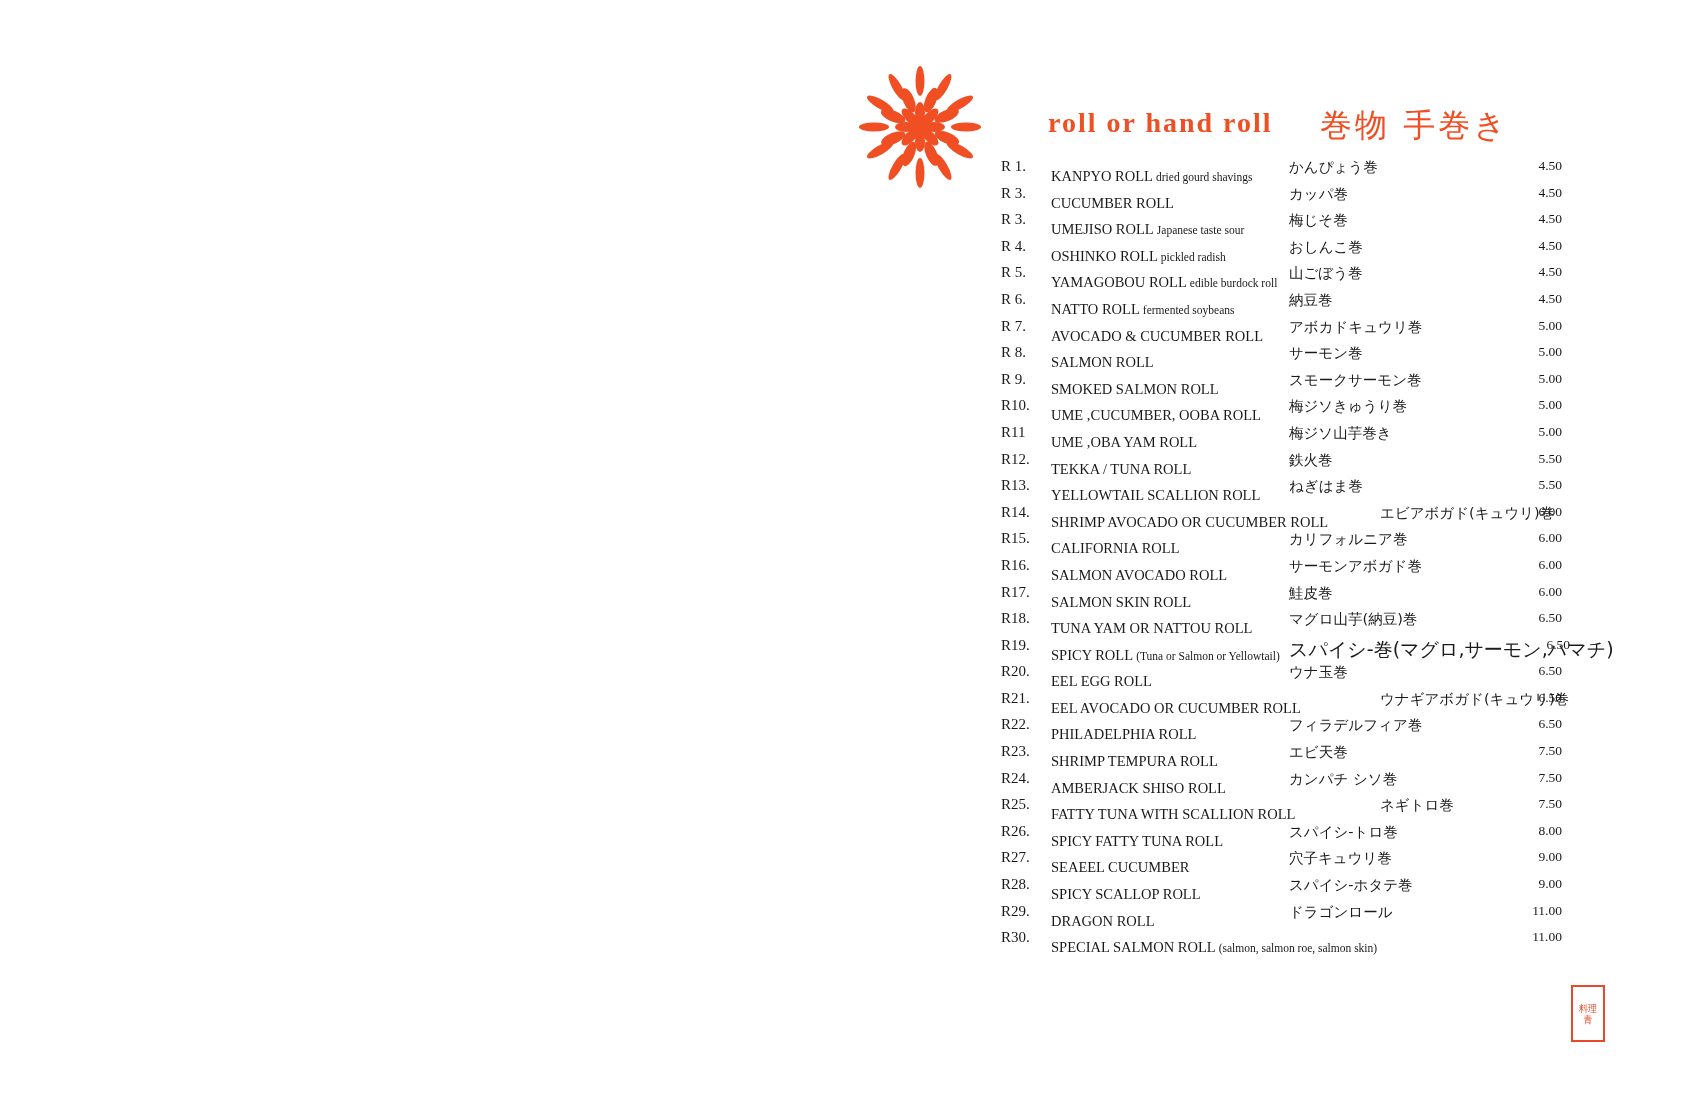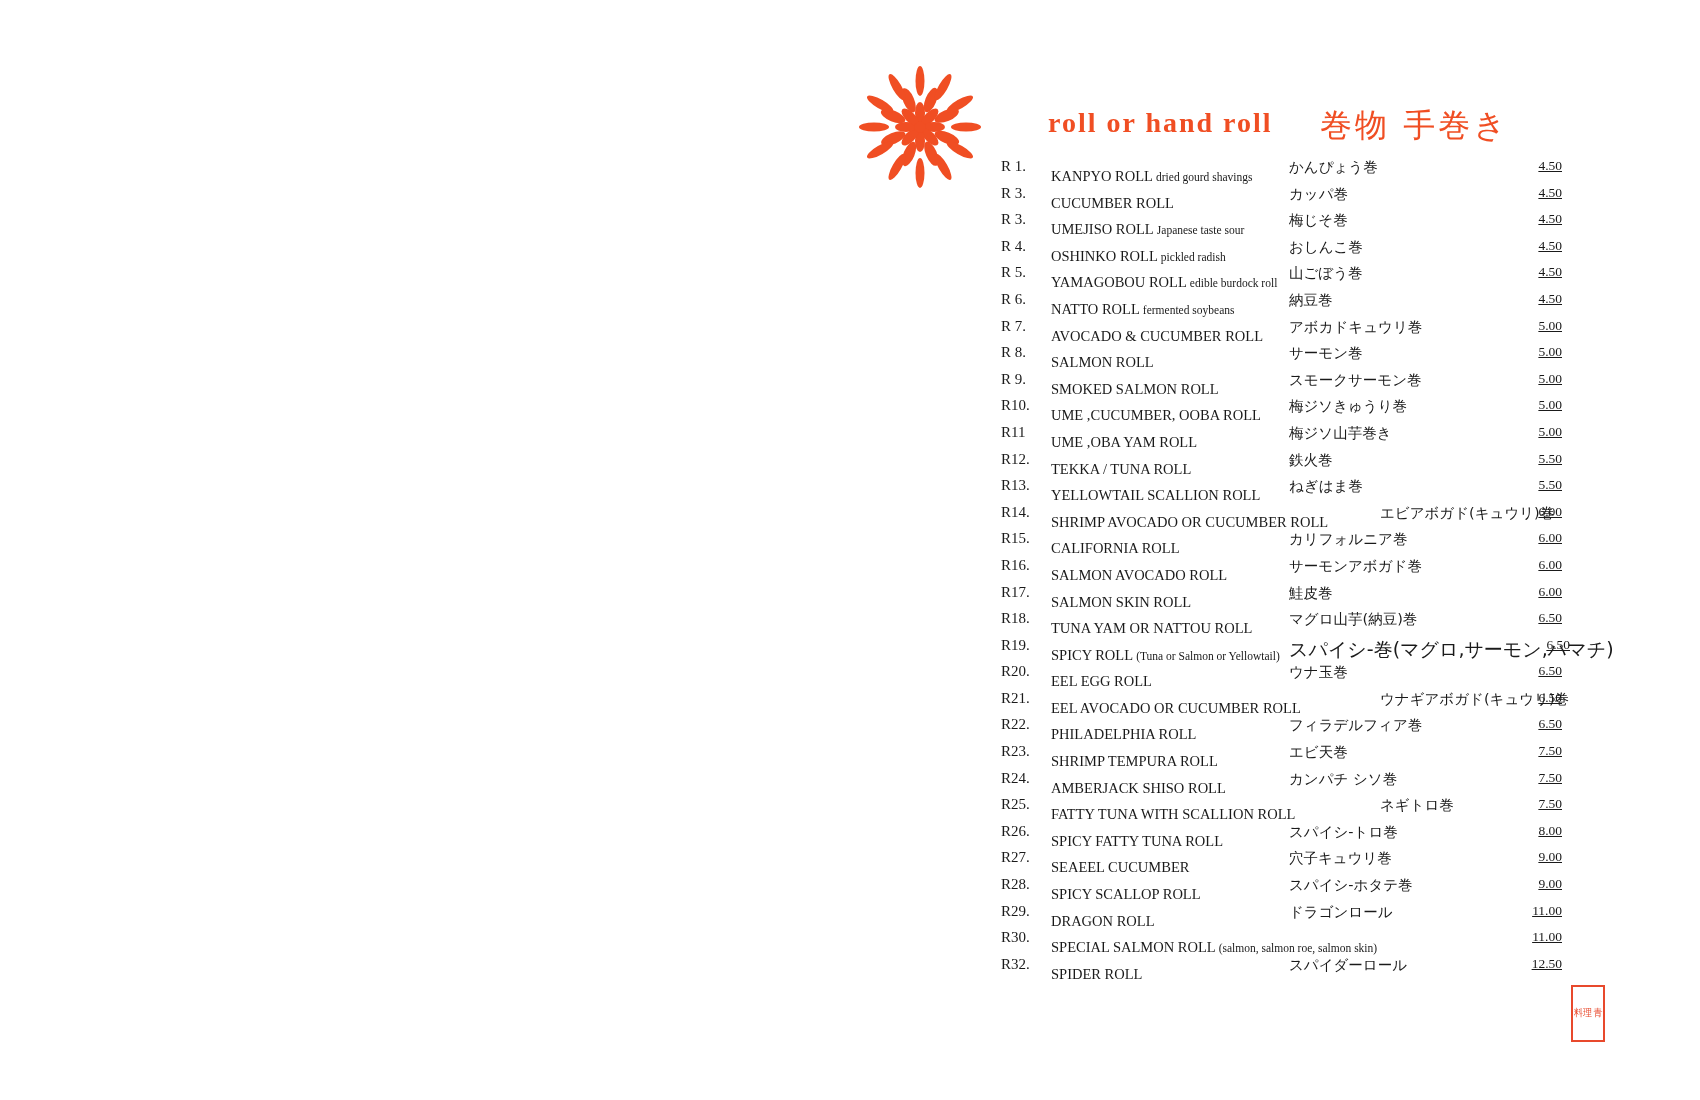--- a/index.html
+++ b/index.html
@@ -88,44 +88,44 @@
   .jp.tight {
     font-size: 19px;
   }
   .price {
     position: absolute;
     left: 1492px;
     width: 70px;
     text-align: right;
     font-size: 13.5px;
     white-space: nowrap;
-    text-decoration: underline;
   }
   
   .jp.shift {
     left: 1380px;
   }
   .price.shift {
     left: 1500px;
   }
 
   
   #seal {
     position: absolute;
     left: 1571px;
     top: 985px;
     width: 34px;
     height: 57px;
     border: 2px solid #e8492c;
     box-sizing: border-box;
     display: flex;
+    flex-direction: column;
     align-items: center;
     justify-content: center;
     color: #e8492c;
-    font-family: Liberation Mono, monospace;
+    font-family: Liberation Sans, sans-serif;
     font-size: 10px;
     line-height: 11px;
     letter-spacing: 0px;
   }
   #seal .col {
     display: block;
     transform: scaleX(0.9);
   }
 </style>
 </head>
@@ -358,24 +358,18 @@
       <span class="code">R29.</span>
       <span class="name"><span>DRAGON ROLL</span></span>
       <span class="jp">ドラゴンロール</span>
       <span class="price">11.00</span>
     </div>
     <div class="row">
       <span class="code">R30.</span>
       <span class="name"><span>SPECIAL SALMON ROLL</span> <span class="sub">(salmon, salmon roe, salmon skin)</span></span>
       <span class="price">11.00</span>
     </div>
-    <div class="row">
-      <span class="code">R32.</span>
-      <span class="name"><span>SPIDER ROLL</span></span>
-      <span class="jp">スパイダーロール</span>
-      <span class="price">12.50</span>
-    </div>
   </div>
 
 <div id="seal">
   <span class="col">料理</span>
   <span class="col">青</span>
 </div>
 
 </body></html>

